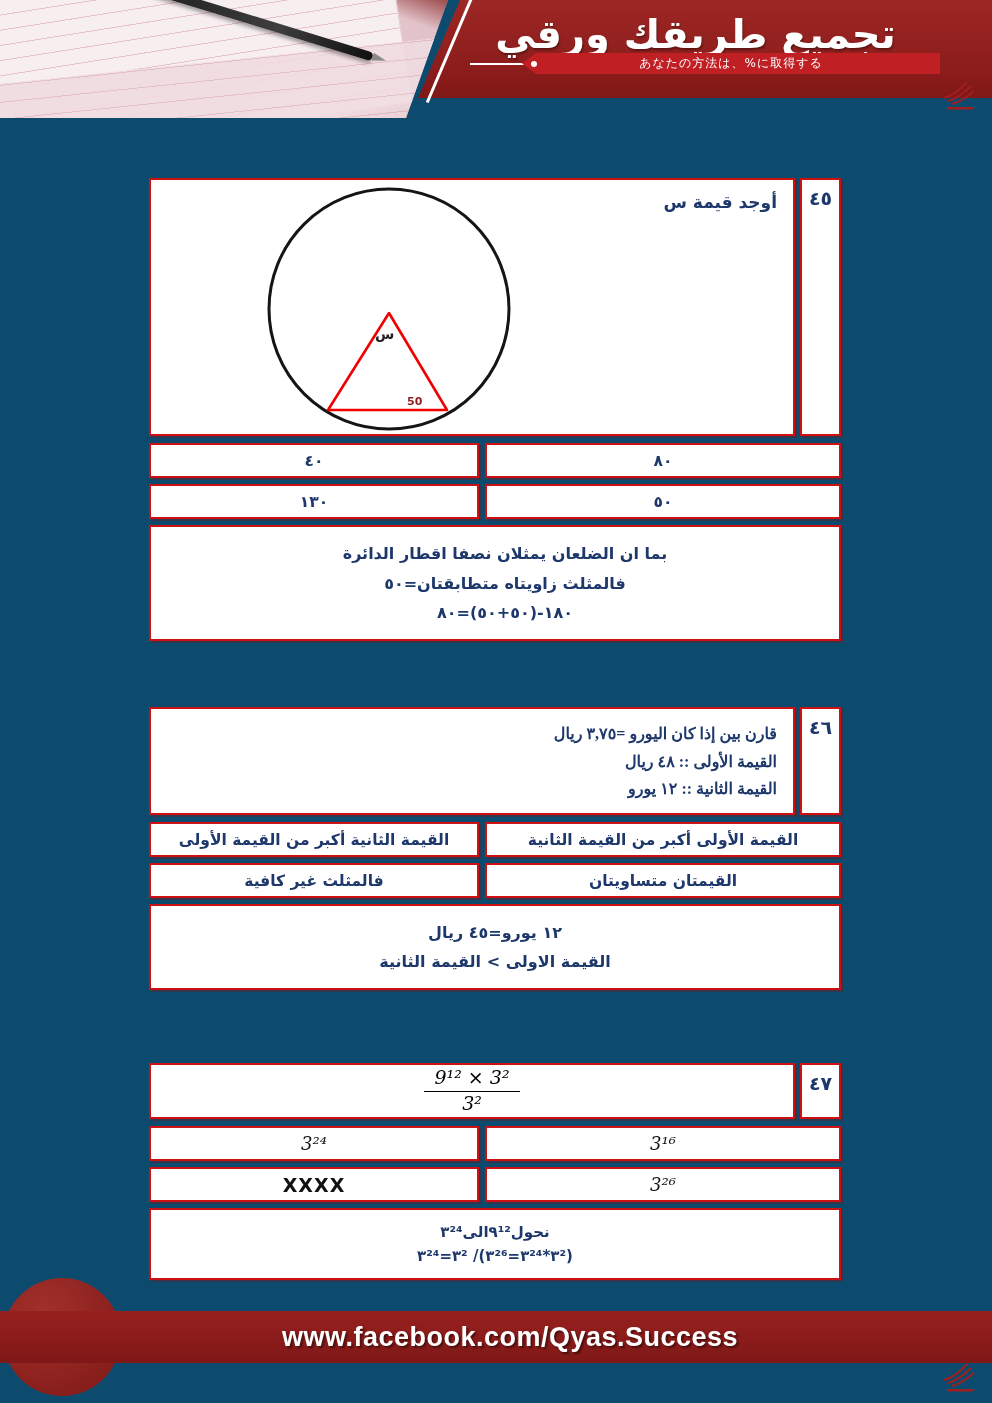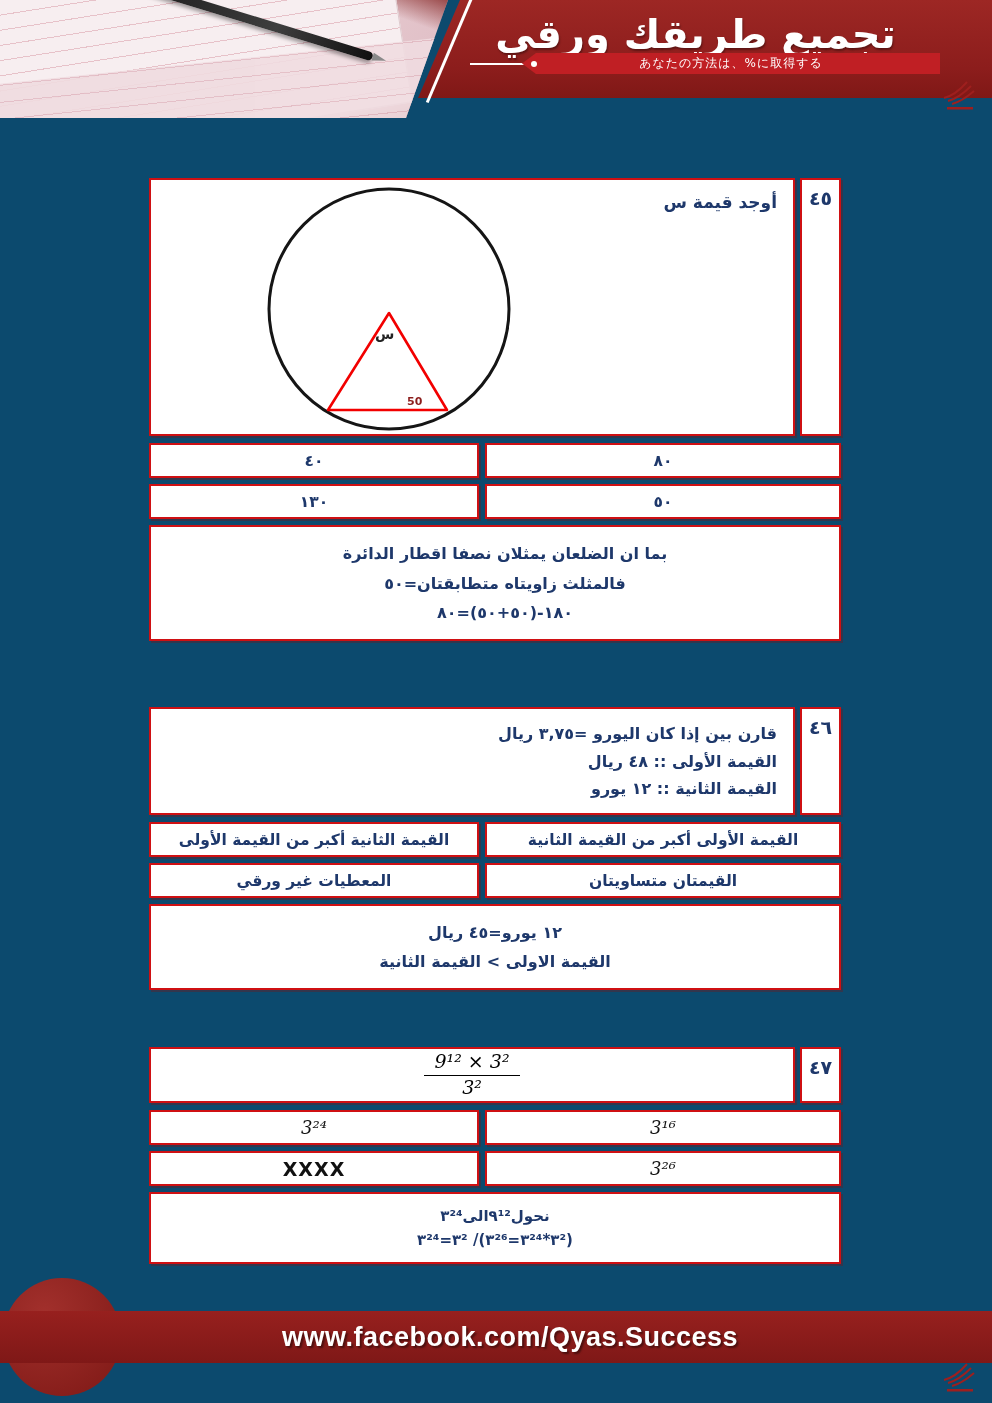--- a/index.html
+++ b/index.html
@@ -82,32 +82,32 @@
     box-shadow:2px 2px 0 rgba(125,17,17,.35);
   }
   .q-header{display:flex;gap:5px;margin-bottom:7px;}
   .q-main{flex:1;position:relative;overflow:hidden;}
   .q-num{
     width:41px;flex:0 0 41px;text-align:center;padding-top:7px;
     font-weight:bold;font-size:19px;color:var(--navy);
   }
   .h258{height:258px;}
   .h108{height:108px;}
-  .h56{height:56px;}
+  .h56{height:56px;margin-top:16px;}
 
   .q-prompt{
     position:absolute;top:12px;right:16px;color:var(--navy);
     font-weight:bold;font-size:17px;direction:rtl;z-index:2;
   }
   .diagram{position:absolute;left:6px;top:2px;}
 
   .prompt-lines{
     height:100%;display:flex;flex-direction:column;justify-content:space-evenly;
     padding:6px 16px;text-align:right;direction:rtl;
-    color:var(--navy);font-weight:bold;font-size:16px;
+    color:var(--navy);font-weight:bold;font-size:16px;font-family:Liberation Serif, serif;
   }
 
   .center-flex{display:flex;align-items:center;justify-content:center;height:100%;}
   .frac{
     text-align:center;font-family:"DejaVu Serif","Liberation Serif",serif;
     font-style:italic;font-size:19px;color:#000;line-height:1.15;
   }
   .frac .top{display:block;border-bottom:1.6px solid #000;padding:0 10px 2px;}
   .frac .bot{display:block;padding-top:1px;}
 
@@ -215,21 +215,21 @@
           <div>القيمة الأولى :: ٤٨ ريال</div>
           <div>القيمة الثانية :: ١٢ يورو</div>
         </div>
       </div>
       <div class="q-num rb h108">٤٦</div>
     </div>
     <div class="answers">
       <div class="answer rb">القيمة الأولى أكبر من القيمة الثانية</div>
       <div class="answer rb">القيمة الثانية أكبر من القيمة الأولى</div>
       <div class="answer rb">القيمتان متساويتان</div>
-      <div class="answer rb">المعطيات غير ورقي</div>
+      <div class="answer rb">فالمثلث غير كافية</div>
     </div>
     <div class="expl rb expl-80">
       <div>١٢ يورو=٤٥ ريال</div>
       <div>القيمة الاولى &gt; القيمة الثانية</div>
     </div>
   </section>
 
   <section class="q" id="q47">
     <div class="q-header">
       <div class="q-main rb h56">

